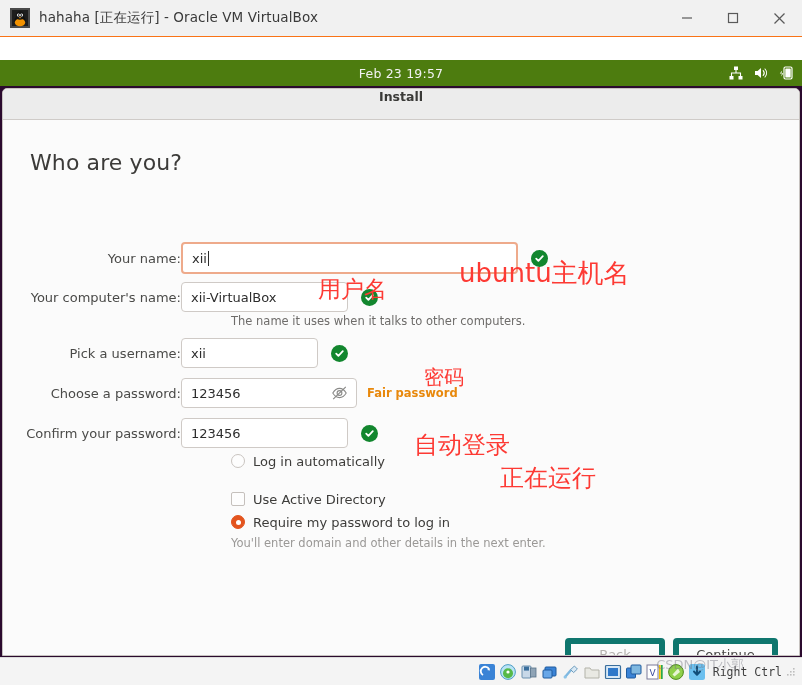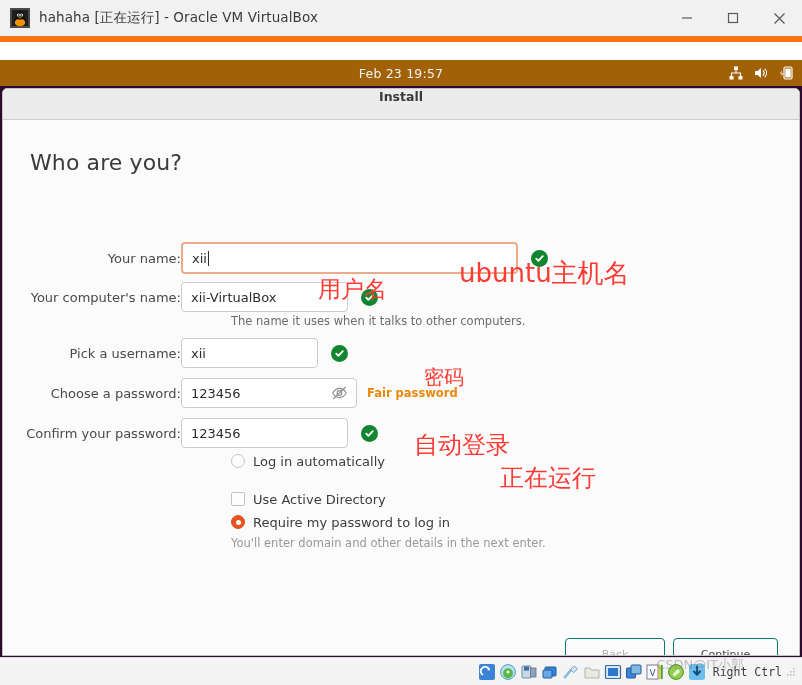--- a/index.html
+++ b/index.html
@@ -18,21 +18,21 @@
     background: #ffffff;
     overflow: hidden;
   }
 
   
   .vbox-titlebar {
     position: absolute;
     left: 0; top: 0;
     width: 802px; height: 36px;
     background: #f1f1f1;
-    border-bottom: 6px solid #f97316;
+    border-bottom: 1px solid #f97316;
     display: flex;
     align-items: center;
   }
   .vbox-app-icon {
     width: 20px; height: 20px;
     margin-left: 10px; margin-right: 9px;
     flex: 0 0 auto;
     position: relative;
   }
   .vbox-title-text {
@@ -79,21 +79,21 @@
     left: 0; top: 60px;
     width: 802px; height: 597px;
     background: #2b0a2e;
     overflow: hidden;
   }
 
   .ubuntu-topbar {
     position: absolute;
     left: 0; top: 0;
     width: 802px; height: 26px;
-    background: #a16207;
+    background: #4d7c0f;
     display: flex;
     align-items: center;
     justify-content: center;
     color: #ffffff;
   }
   .ubuntu-clock {
     font-size: 12.5px;
     color: #f2f2f2;
     letter-spacing: .2px;
   }
@@ -280,27 +280,27 @@
 
   
   .btnrow {
     position: absolute;
     right: 21px; bottom: -15px;
     display: flex;
     gap: 8px;
   }
   .btn {
     width: 100px; height: 33px;
-    border: 1px solid #0f766e;
+    border: 6px solid #0f766e;
     border-radius: 4px;
     background: #fbfbfb;
     display: flex;
     align-items: center;
     justify-content: center;
-    font-size: 11px;
+    font-size: 13px;
     color: #b4b1ae;
     box-sizing: border-box;
   }
   .btn.primary { color: #494846; width: 105px; }
 
   
   .vbox-statusbar {
     position: absolute;
     left: 0; bottom: 0;
     width: 802px; height: 28px;

